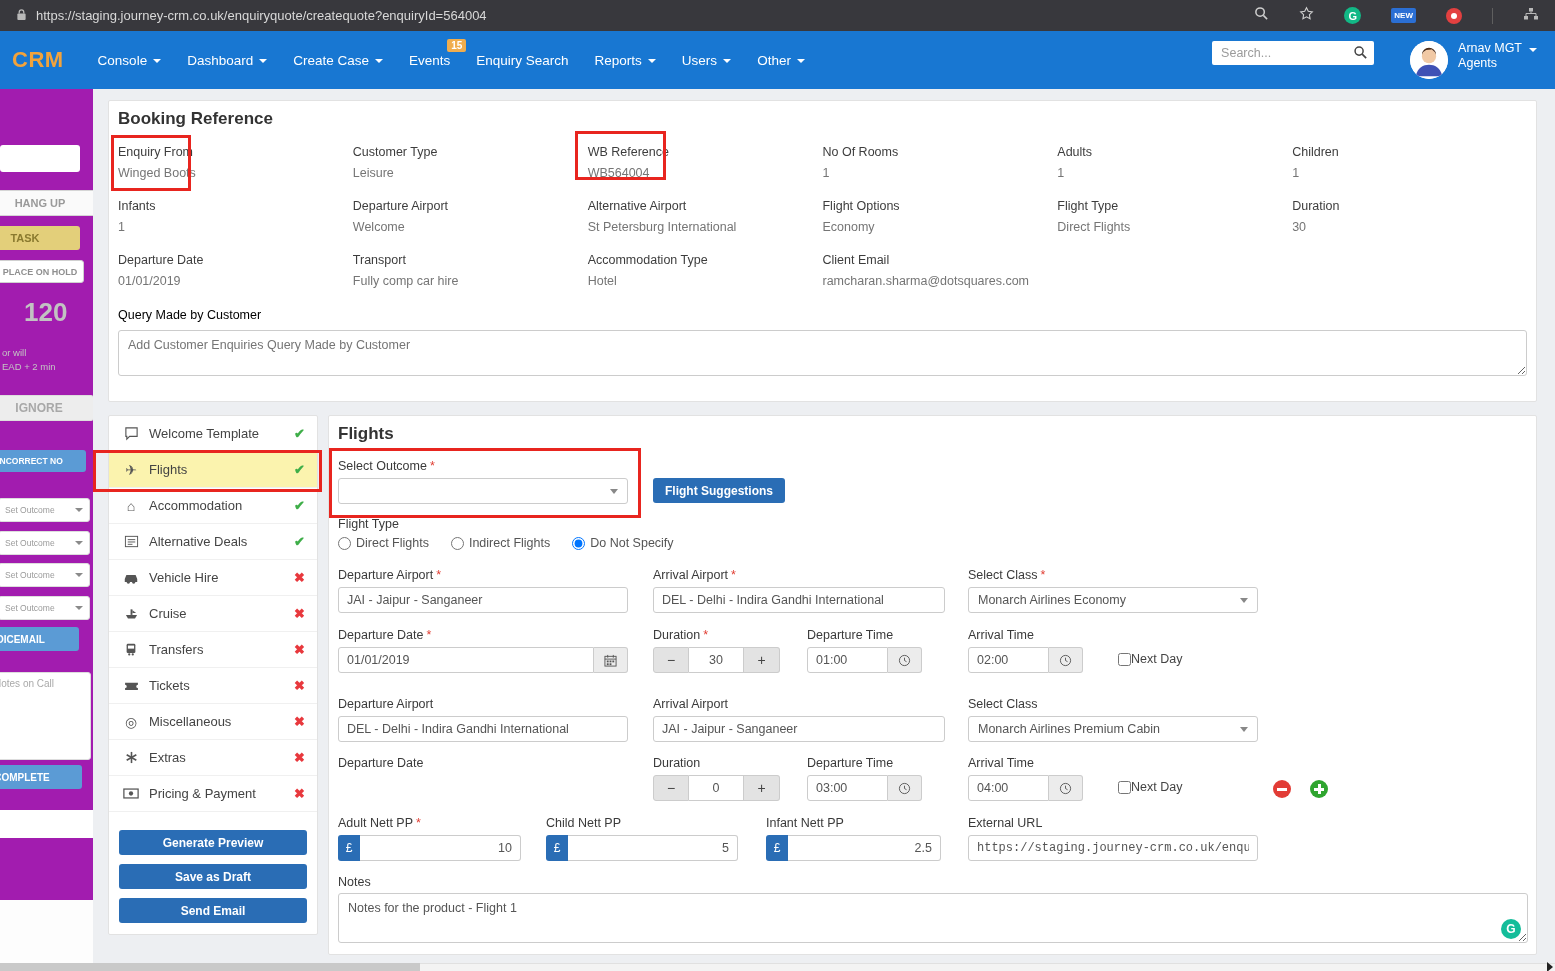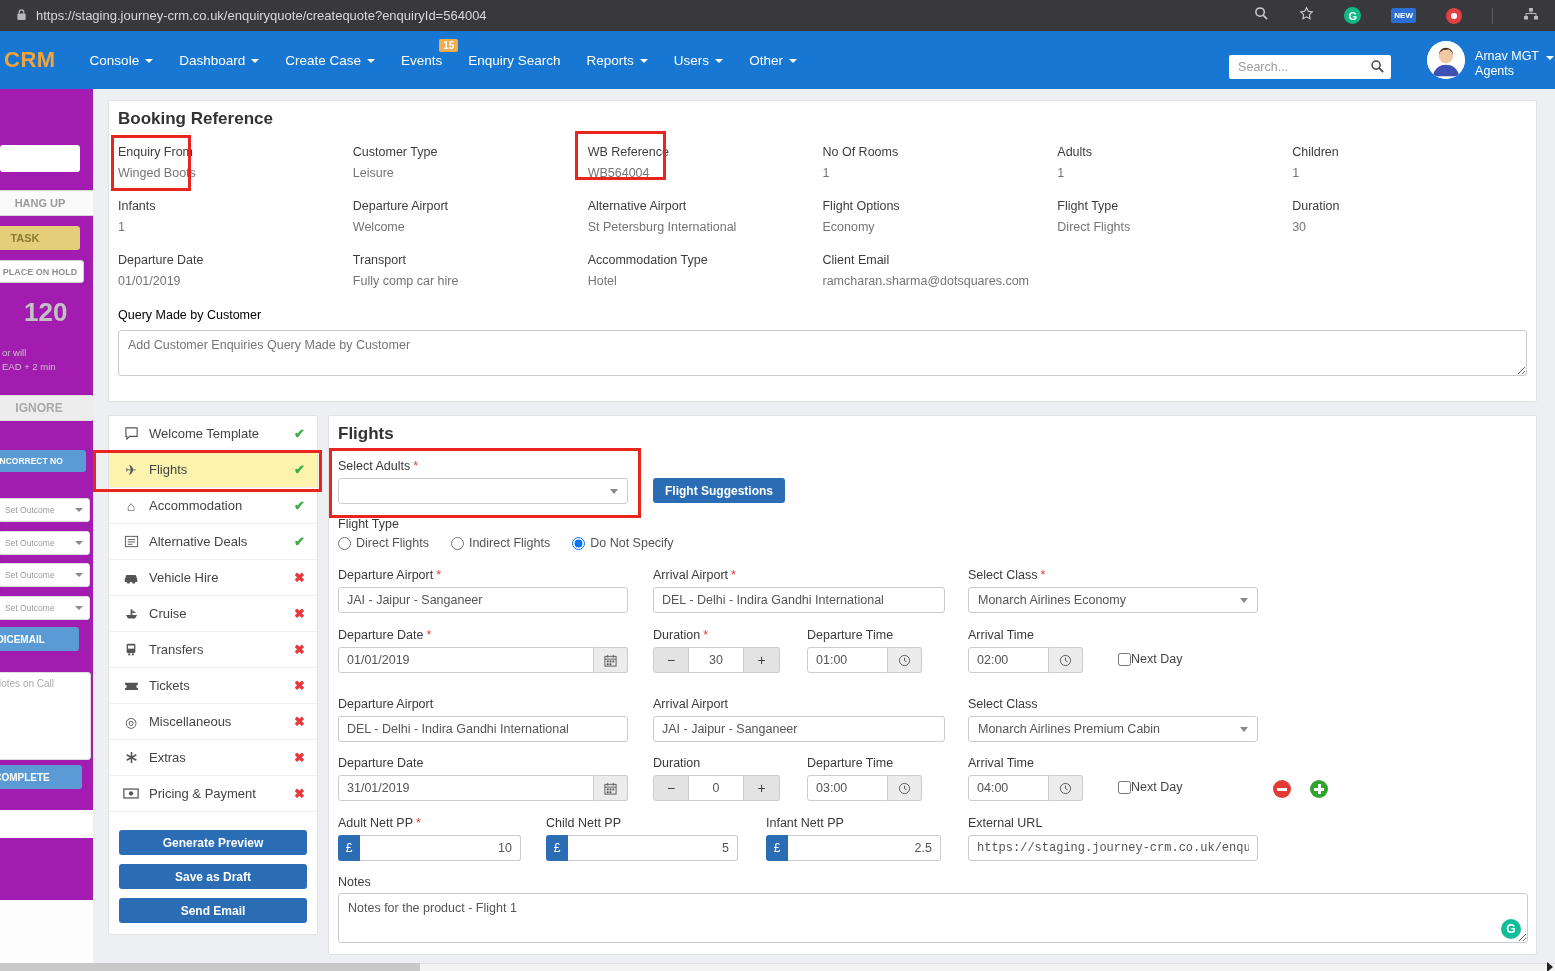--- a/index.html
+++ b/index.html
@@ -13,25 +13,25 @@
   .b-icons{margin-left:auto;display:flex;align-items:center;gap:30px}
   .gcircle{width:17px;height:17px;border-radius:50%;background:#12b886;color:#fff;font-size:11px;font-weight:bold;display:flex;align-items:center;justify-content:center}
   .gcircle::before{content:"G"}
   .newbadge{background:#2b6fd4;color:#fff;font-size:8px;font-weight:bold;border-radius:2px;padding:3px 3px}
   .redcircle{width:16px;height:16px;border-radius:50%;background:#e34040;position:relative}
   .redcircle::after{content:"";position:absolute;left:5px;top:5px;width:6px;height:6px;border-radius:50%;background:#fff}
   .vdiv{width:1px;height:16px;background:#5f5f5f}
 
   
   .navbar{position:absolute;top:31px;left:0;right:0;height:58px;background:#1877d2;display:flex;align-items:center;color:#fff;z-index:5}
-  .logo{color:#f2a33c;font-size:22px;font-weight:bold;margin:0 26px 0 4px;letter-spacing:.5px}
+  .logo{color:#f2a33c;font-size:22px;font-weight:bold;margin:0 26px 0 12px;letter-spacing:.5px}
   .nav-item{font-size:13.5px;margin-right:10px;padding:6px 8px;display:flex;align-items:center;gap:6px;position:relative;cursor:pointer;white-space:nowrap}
   .caret{width:0;height:0;border-left:4px solid transparent;border-right:4px solid transparent;border-top:4px solid #fff;margin-top:2px}
   .badge15{position:absolute;top:-8px;right:-8px;background:#f0ad4e;color:#fff;font-size:10px;padding:1px 4px;border-radius:2px;font-weight:bold}
-  .nav-right{margin-left:auto;display:flex;align-items:flex-end;padding-right:1px}
+  .nav-right{margin-left:auto;display:flex;align-items:flex-start;padding-right:18px}
   .searchwrap{position:relative}
   .searchwrap input{width:162px;height:24px;border:none;border-radius:2px;padding:0 26px 0 9px;font-size:12.5px;color:#444;background:#fff}
   input::placeholder{color:#9b9b9b}
   .mag{position:absolute;right:6px;top:4px}
   .avatar{width:38px;height:38px;border-radius:50%;background:#fff;margin-left:36px;overflow:hidden;flex:none}
   .userblock{margin-left:10px;line-height:15px;font-size:12.5px}
   .userblock .l1{display:flex;align-items:center;gap:7px}
 
   
   .main{position:absolute;top:89px;left:0;right:0;bottom:0;background:#edeff2}
@@ -423,21 +423,21 @@
         </div>
       <button class="btn-blue mbtn mbtn1">Generate Preview</button>
       <button class="btn-blue mbtn">Save as Draft</button>
       <button class="btn-blue mbtn">Send Email</button>
     </div>
 
     <div class="card flightscard" style="position:absolute">
       <div class="abs ftitle">Flights</div>
 
       <div class="abs" style="left:9px;top:43px;width:290px">
-        <div class="flabel"><span>Select Adults</span><span class="req">*</span></div>
+        <div class="flabel"><span>Select Outcome</span><span class="req">*</span></div>
         <div class="fselect">
             <span></span>
             <span class="selcaret"></span>
           </div>
       </div>
       <button class="abs btn-blue fsbtn" style="left:324px;top:62px">Flight Suggestions</button>
 
       <div class="abs" style="left:9px;top:101px">
         <div class="flabel">Flight Type</div>
         <div class="radios">
@@ -541,38 +541,20 @@
       <div class="abs" style="left:639px;top:281px;width:290px">
         <div class="flabel">Select Class</div>
         <div class="fselect">
             <span>Monarch Airlines Premium Cabin</span>
             <span class="selcaret"></span>
           </div>
       </div>
 
       <div class="abs" style="left:9px;top:340px;width:290px">
         <div class="flabel">Departure Date</div>
-        <div class="igroup">
-            <input class="tinput" value="31/01/2019" style="">
-            <span class="iaddon">
-              <svg width="13" height="13" viewBox="0 0 14 14">
-                <rect x="1" y="2.5" width="12" height="10.5" fill="none" stroke="#555"></rect>
-                <line x1="1" y1="5.5" x2="13" y2="5.5" stroke="#555"></line>
-                <line x1="4" y1="1" x2="4" y2="4" stroke="#555"></line>
-                <line x1="10" y1="1" x2="10" y2="4" stroke="#555"></line>
-                <g fill="#555">
-                  <rect x="3" y="7" width="2" height="2"></rect>
-                  <rect x="6" y="7" width="2" height="2"></rect>
-                  <rect x="9" y="7" width="2" height="2"></rect>
-                  <rect x="3" y="10" width="2" height="2"></rect>
-                  <rect x="6" y="10" width="2" height="2"></rect>
-                </g>
-              </svg>
-            </span>
-          </div>
       </div>
       <div class="abs" style="left:324px;top:340px;width:127px">
         <div class="flabel">Duration</div>
         <div class="igroup">
             <button class="stepbtn minus">−</button>
             <input class="tinput stepval" value="0" style="">
             <button class="stepbtn plus">+</button>
           </div>
       </div>
       <div class="abs" style="left:478px;top:340px;width:115px">

